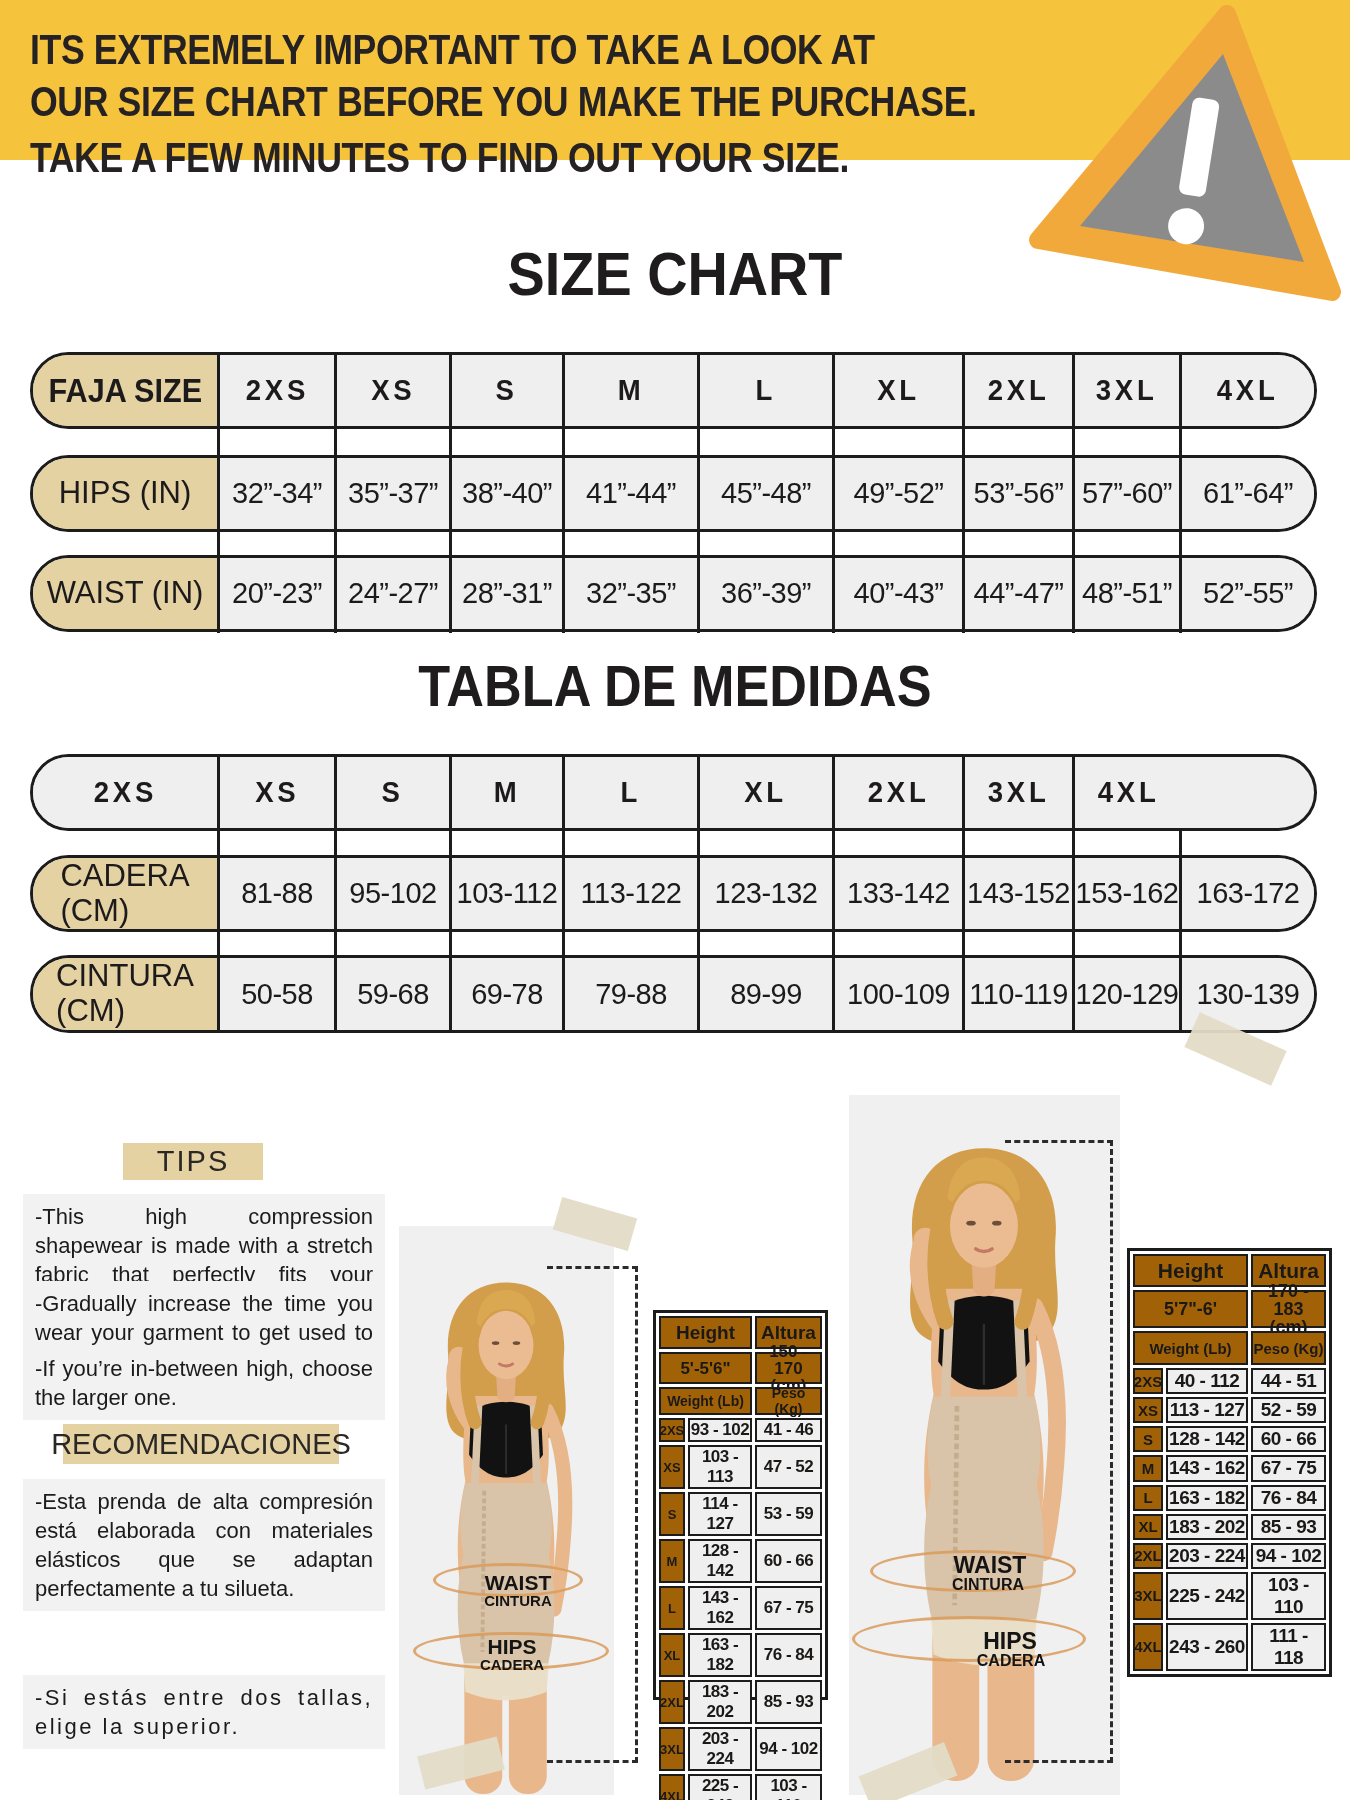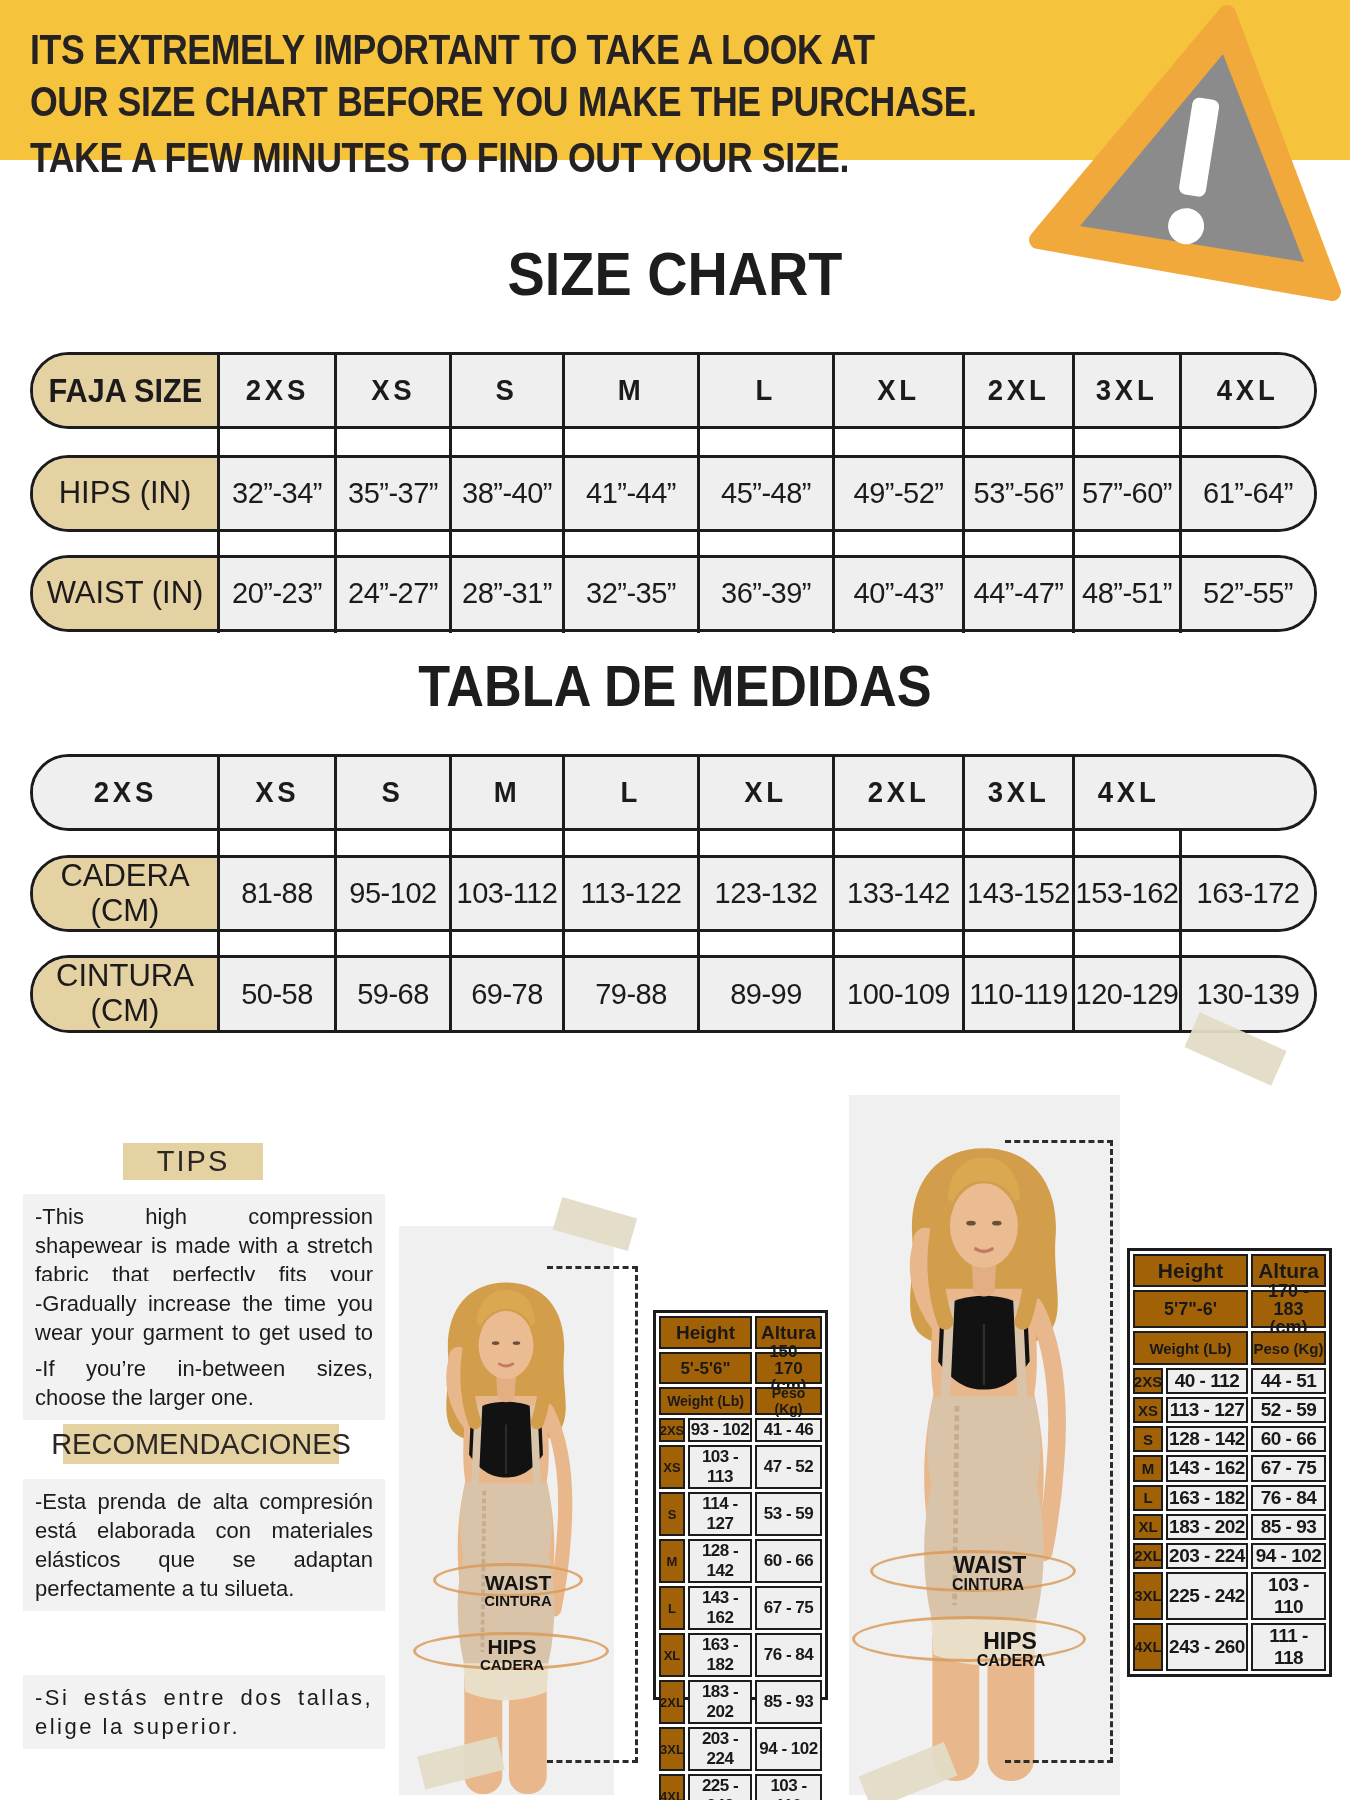--- a/index.html
+++ b/index.html
@@ -14,21 +14,21 @@
 
   
   .sec-title{position:absolute;left:0;width:1350px;text-align:center;font-weight:800;color:#1e1c1d;
              transform:scaleX(.9);letter-spacing:0;}
 
   
   .crow{position:absolute;left:30px;width:1287px;height:77px;display:grid;box-sizing:border-box;
         grid-template-columns:187px 117px 115px 113px 135px 135px 130px 110px 107px 1fr;
         border:3px solid #1c1c1c;border-radius:42px;overflow:hidden;background:#EFEFEF;z-index:2;}
   .cl{background:#E5D2A2;border-right:3px solid #1c1c1c;display:flex;align-items:center;justify-content:center;
-      text-align:center;}
+      text-align:left;}
   .cv{border-right:3px solid #1c1c1c;display:flex;align-items:center;justify-content:center;background:#EFEFEF;}
   .cv:last-child{border-right:none;}
   .lbl-big{font-weight:800;font-size:34px;transform:scaleX(.9);letter-spacing:0;}
   .lbl-big2{font-weight:800;font-size:28px;line-height:1.05;transform:scaleX(.92);}
   .lbl-reg{font-weight:400;font-size:31px;line-height:1.12;}
   .sz{font-weight:700;font-size:29px;letter-spacing:4px;transform:scaleX(.95);}
   .num{font-weight:400;font-size:29px;letter-spacing:-0.5px;}
   .vgrid{position:absolute;z-index:1;}
   .vl{position:absolute;top:0;bottom:0;width:3px;background:#1c1c1c;
       box-shadow:117px 0 0 #1c1c1c,232px 0 0 #1c1c1c,345px 0 0 #1c1c1c,480px 0 0 #1c1c1c,
@@ -293,21 +293,21 @@
         <span class="num">120-129</span>
       </div>
     <div class="cv">
         <span class="num">130-139</span>
       </div>
   </div>
 
   <div class="band" style="left:123px;top:1143px;width:140px;height:37px;font-size:29px;letter-spacing:2px;">TIPS</div>
   <div class="note" style="top:1194px">-This high compression shapewear is made with a stretch fabric that perfectly fits your silhouette.</div>
   <div class="note" style="top:1281px">-Gradually increase the time you wear your garment to get used to it.</div>
-  <div class="note" style="top:1346px">-If you’re in-between sizes, choose the larger one.</div>
+  <div class="note" style="top:1346px">-If you’re in-between high, choose the larger one.</div>
 
   <div class="band" style="left:63px;top:1424px;width:276px;height:40px;font-size:29px;">RECOMENDACIONES</div>
   <div class="note" style="top:1479px">-Esta prenda de alta compresión está elaborada con materiales elásticos que se adaptan perfectamente a tu silueta.</div>
   <div class="note sp" style="top:1675px">-Si estás entre dos tallas, elige la superior.</div>
 
   <div class="photo" style="left:399px;top:1226px;width:215px;height:569px;">
     <svg viewBox="0 0 215 570" style="position:absolute;left:0;top:28px;width:215px;height:540px;">
       <path d="M107,30 C65,30 42,62 46,108 C48,142 38,168 50,186 C62,200 82,198 90,186 L124,186 C132,198 152,200 164,186 C176,168 166,142 168,108 C172,62 149,30 107,30 Z" fill="#D29E4C"></path>
       <path d="M70,180 C55,160 48,135 55,112" stroke="#E8B88C" stroke-width="17" fill="none" stroke-linecap="round"></path>
       <circle cx="57" cy="108" r="10" fill="#E8B88C"></circle>

